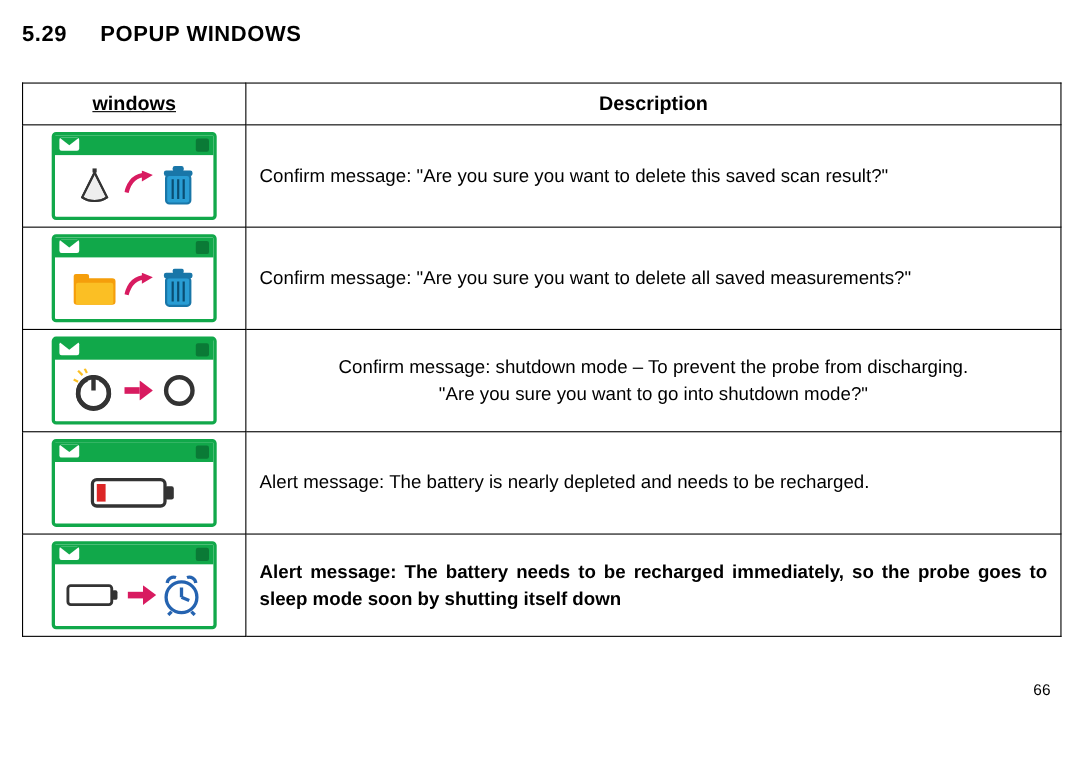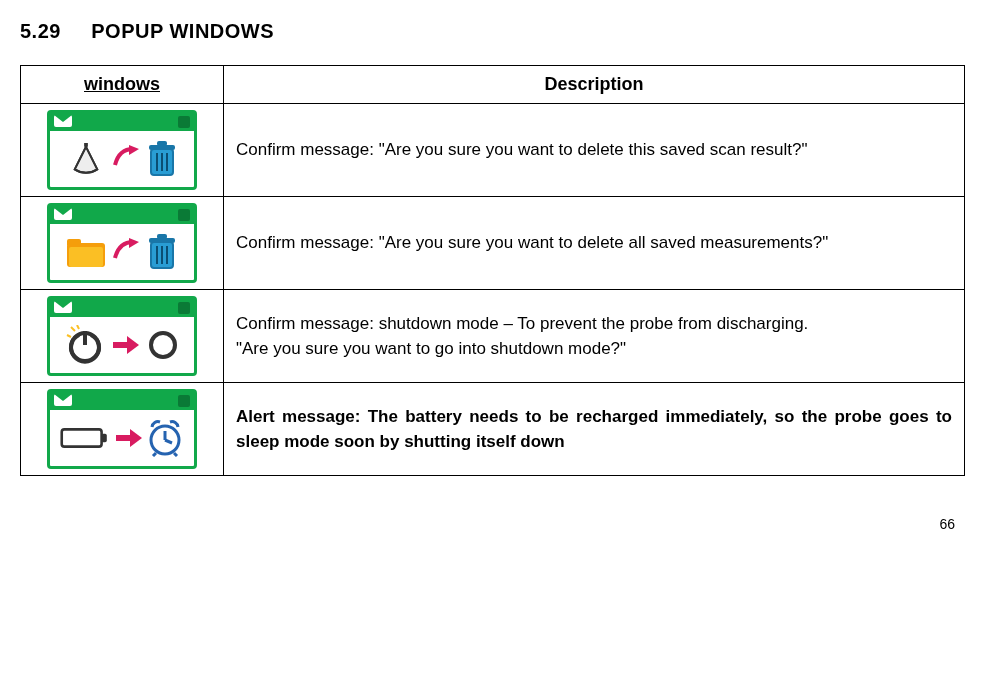--- a/index.html
+++ b/index.html
@@ -7,21 +7,21 @@
       margin: 0;
       padding: 20px;
       width: 985px;
       box-sizing: border-box;
       color: #000;
       font-size: 16px;
     }
     .section-title {
       font-size: 20px;
       font-weight: bold;
-      margin-bottom: 22px;
+      margin-bottom: 32px;
       letter-spacing: 0.5px;
     }
     table {
       border-collapse: collapse;
       width: 100%;
       margin-bottom: 30px;
     }
     th, td {
       border: 1px solid #000;
       padding: 0;
@@ -291,24 +291,42 @@
             <svg class="magenta-arrow" viewBox="0 0 26 18" width="22" height="16">
               <rect x="0" y="6" width="14" height="6" fill="#d81b60"></rect>
               <path d="M14 0 L26 9 L14 18 Z" fill="#d81b60"></path>
             </svg>
             <svg class="circle-outline" viewBox="0 0 32 32" width="30" height="30">
               <circle cx="16" cy="16" r="12" fill="none" stroke="#333" stroke-width="4"></circle>
             </svg>
           </div>
         </div>
       </td>
-      <td class="desc-cell" style="white-space: pre-line;">Confirm message: shutdown mode – To prevent the probe from discharging.
+      <td class="desc-cell" style="white-space: pre-line; text-align: center;">Confirm message: shutdown mode – To prevent the probe from discharging.
   "Are you sure you want to go into shutdown mode?"</td>
     </tr>
 
+    <tr>
+      <td class="icon-cell col-windows">
+        <div class="popup-window">
+          <div class="popup-header">
+            <div class="mail-icon"></div>
+            <div class="chip-icon"></div>
+          </div>
+          <div class="popup-body">
+            <svg class="battery-icon" viewBox="0 0 80 36" width="90" height="36">
+              <rect x="2" y="6" width="66" height="24" rx="4" fill="none" stroke="#333" stroke-width="3"></rect>
+              <rect x="68" y="12" width="8" height="12" rx="2" fill="#333"></rect>
+              <rect x="6" y="10" width="8" height="16" fill="#dc2626"></rect>
+            </svg>
+          </div>
+        </div>
+      </td>
+      <td class="desc-cell">Alert message: The battery is nearly depleted and needs to be recharged.</td>
+    </tr>
 
     <tr>
       <td class="icon-cell col-windows">
         <div class="popup-window">
           <div class="popup-header">
             <div class="mail-icon"></div>
             <div class="chip-icon"></div>
           </div>
           <div class="popup-body" style="gap:4px;">
             <svg viewBox="0 0 60 30" width="52" height="28">

